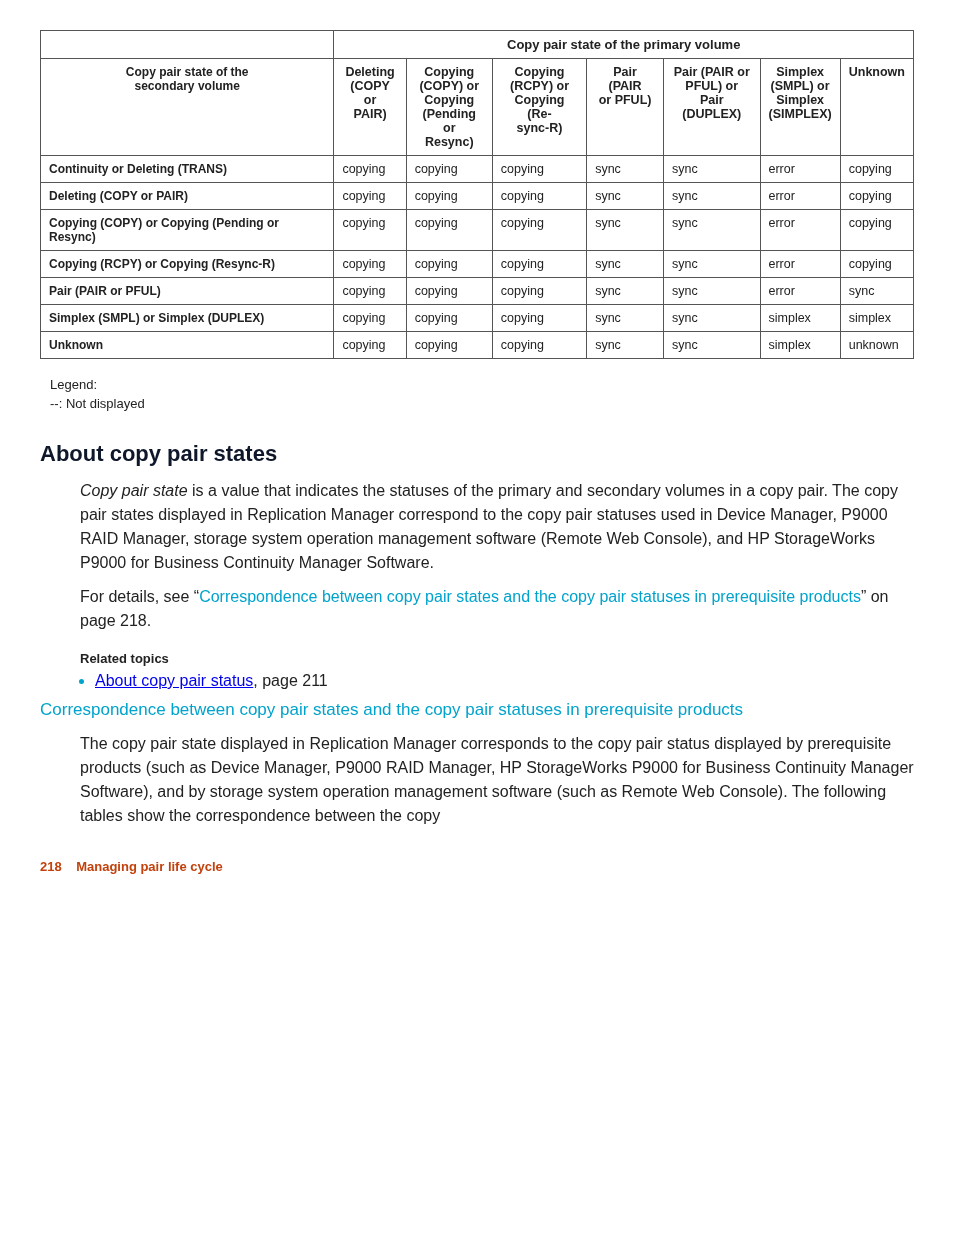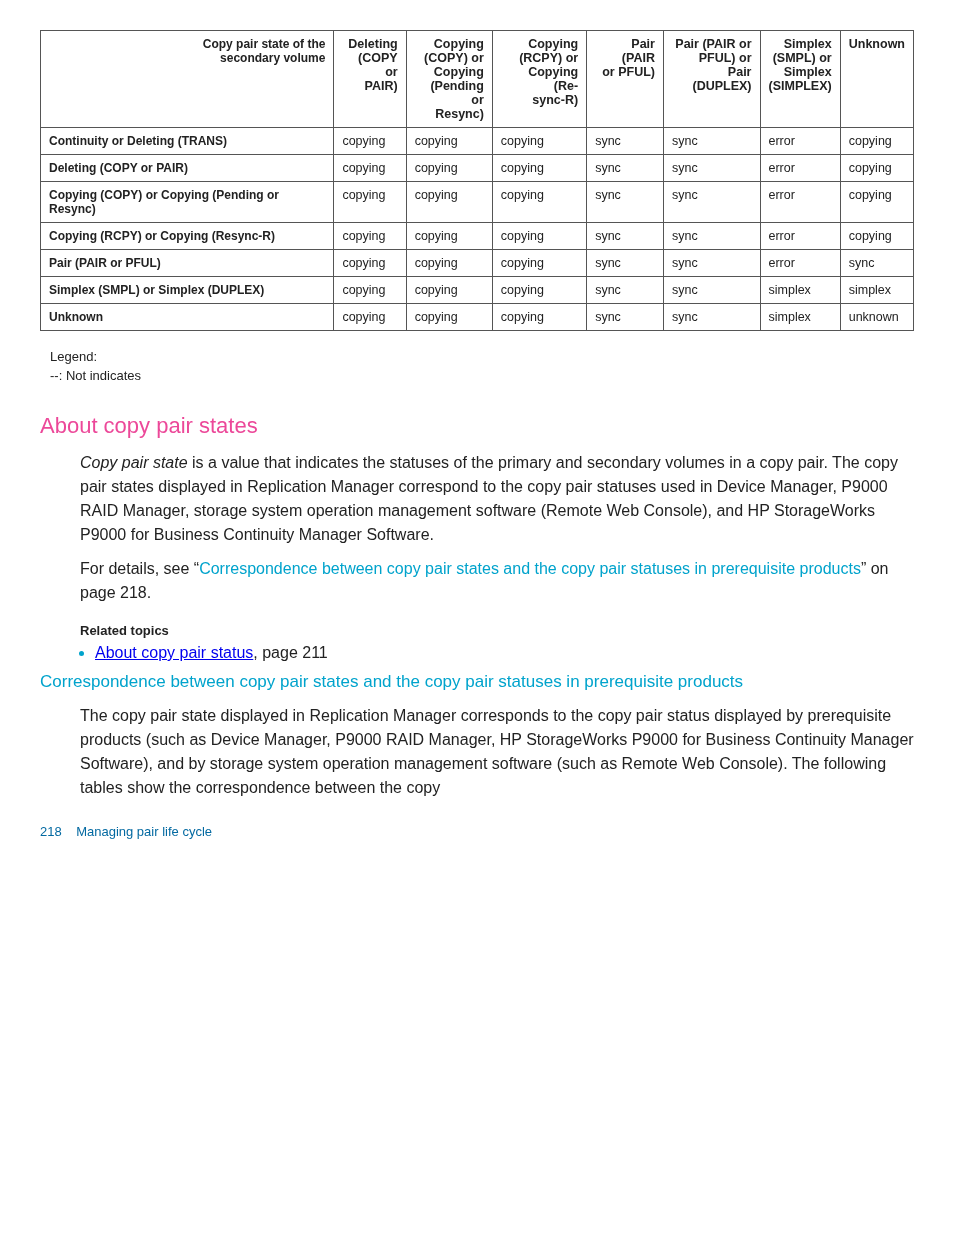--- a/index.html
+++ b/index.html
@@ -27,21 +27,20 @@
     }
     .main-table thead tr:first-child th {
       background: #fff;
     }
     .header-span {
       font-weight: bold;
       font-size: 13px;
     }
     .col-header {
       font-weight: bold;
-      text-align: right;
     }
     .row-header {
       font-weight: bold;
       font-size: 12px;
     }
     .data-cell {
       font-weight: normal;
       font-size: 12.5px;
       text-align: left;
     }
@@ -50,23 +49,23 @@
     .legend-section {
       margin: 10px 0 30px 10px;
       font-size: 13px;
     }
     .legend-section p {
       margin-bottom: 4px;
     }
 
     
     .section-heading {
-      color: #ec4899;
+      color: #0f172a;
       font-size: 22px;
-      font-weight: normal;
+      font-weight: bold;
       margin-bottom: 12px;
       margin-top: 10px;
     }
     .section-heading-2 {
       color: #00a3cc;
       font-size: 17px;
       font-weight: normal;
       margin-bottom: 12px;
       margin-top: 10px;
     }
@@ -94,34 +93,39 @@
     .related-list li {
       list-style: disc;
       color: #00a3cc;
     }
     .related-list li span {
       color: #222;
     }
 
     
     .page-footer {
-      margin-top: 24px;
-      font-size: 13px;
-      color: #0369a1;
+      margin-top: 31px;
+      font-size: 13px;
+      color: #c2410c;
+      font-weight: bold;
     }
 
     em { font-style: italic; }
     strong { font-weight: bold; }
   </style>
 </head>
 <body>
 
 <table class="main-table">
   <thead>
     <tr>
+      <th style="border-right: 1px solid #555;"></th>
+      <th colspan="7" class="header-span">Copy pair state of the primary volume</th>
+    </tr>
+    <tr>
       <th class="col-header row-header">
         Copy pair state of the<br>secondary volume
       </th>
       <th class="col-header">
         <strong>Deleting<br>(COPY or<br>PAIR)</strong>
       </th>
       <th class="col-header">
         <strong>Copying<br>(COPY) or<br>Copying<br>(Pending or<br>Resync)</strong>
       </th>
       <th class="col-header">
@@ -210,21 +214,21 @@
         <td class="data-cell">sync</td>
         <td class="data-cell">sync</td>
         <td class="data-cell">simplex</td>
         <td class="data-cell">unknown</td>
       </tr>
     </tbody>
 </table>
 
 <div class="legend-section">
   <p>Legend:</p>
-  <p>--: Not indicates</p>
+  <p>--: Not displayed</p>
 </div>
 
 <h2 class="section-heading">About copy pair states</h2>
 
 <p class="body-text">
   <em>Copy pair state</em><span> is a value that indicates the statuses of the primary and secondary volumes in a copy pair. The copy pair states displayed in Replication Manager correspond to the copy pair statuses used in Device Manager, P9000 RAID Manager, storage system operation management software (Remote Web Console), and HP StorageWorks P9000 for Business Continuity Manager Software.</span>
 </p>
 
 <p class="body-text">
   For details, see “<a href="#" class="inline-link">Correspondence between copy pair states and the copy pair statuses in prerequisite products</a>” on page 218.

